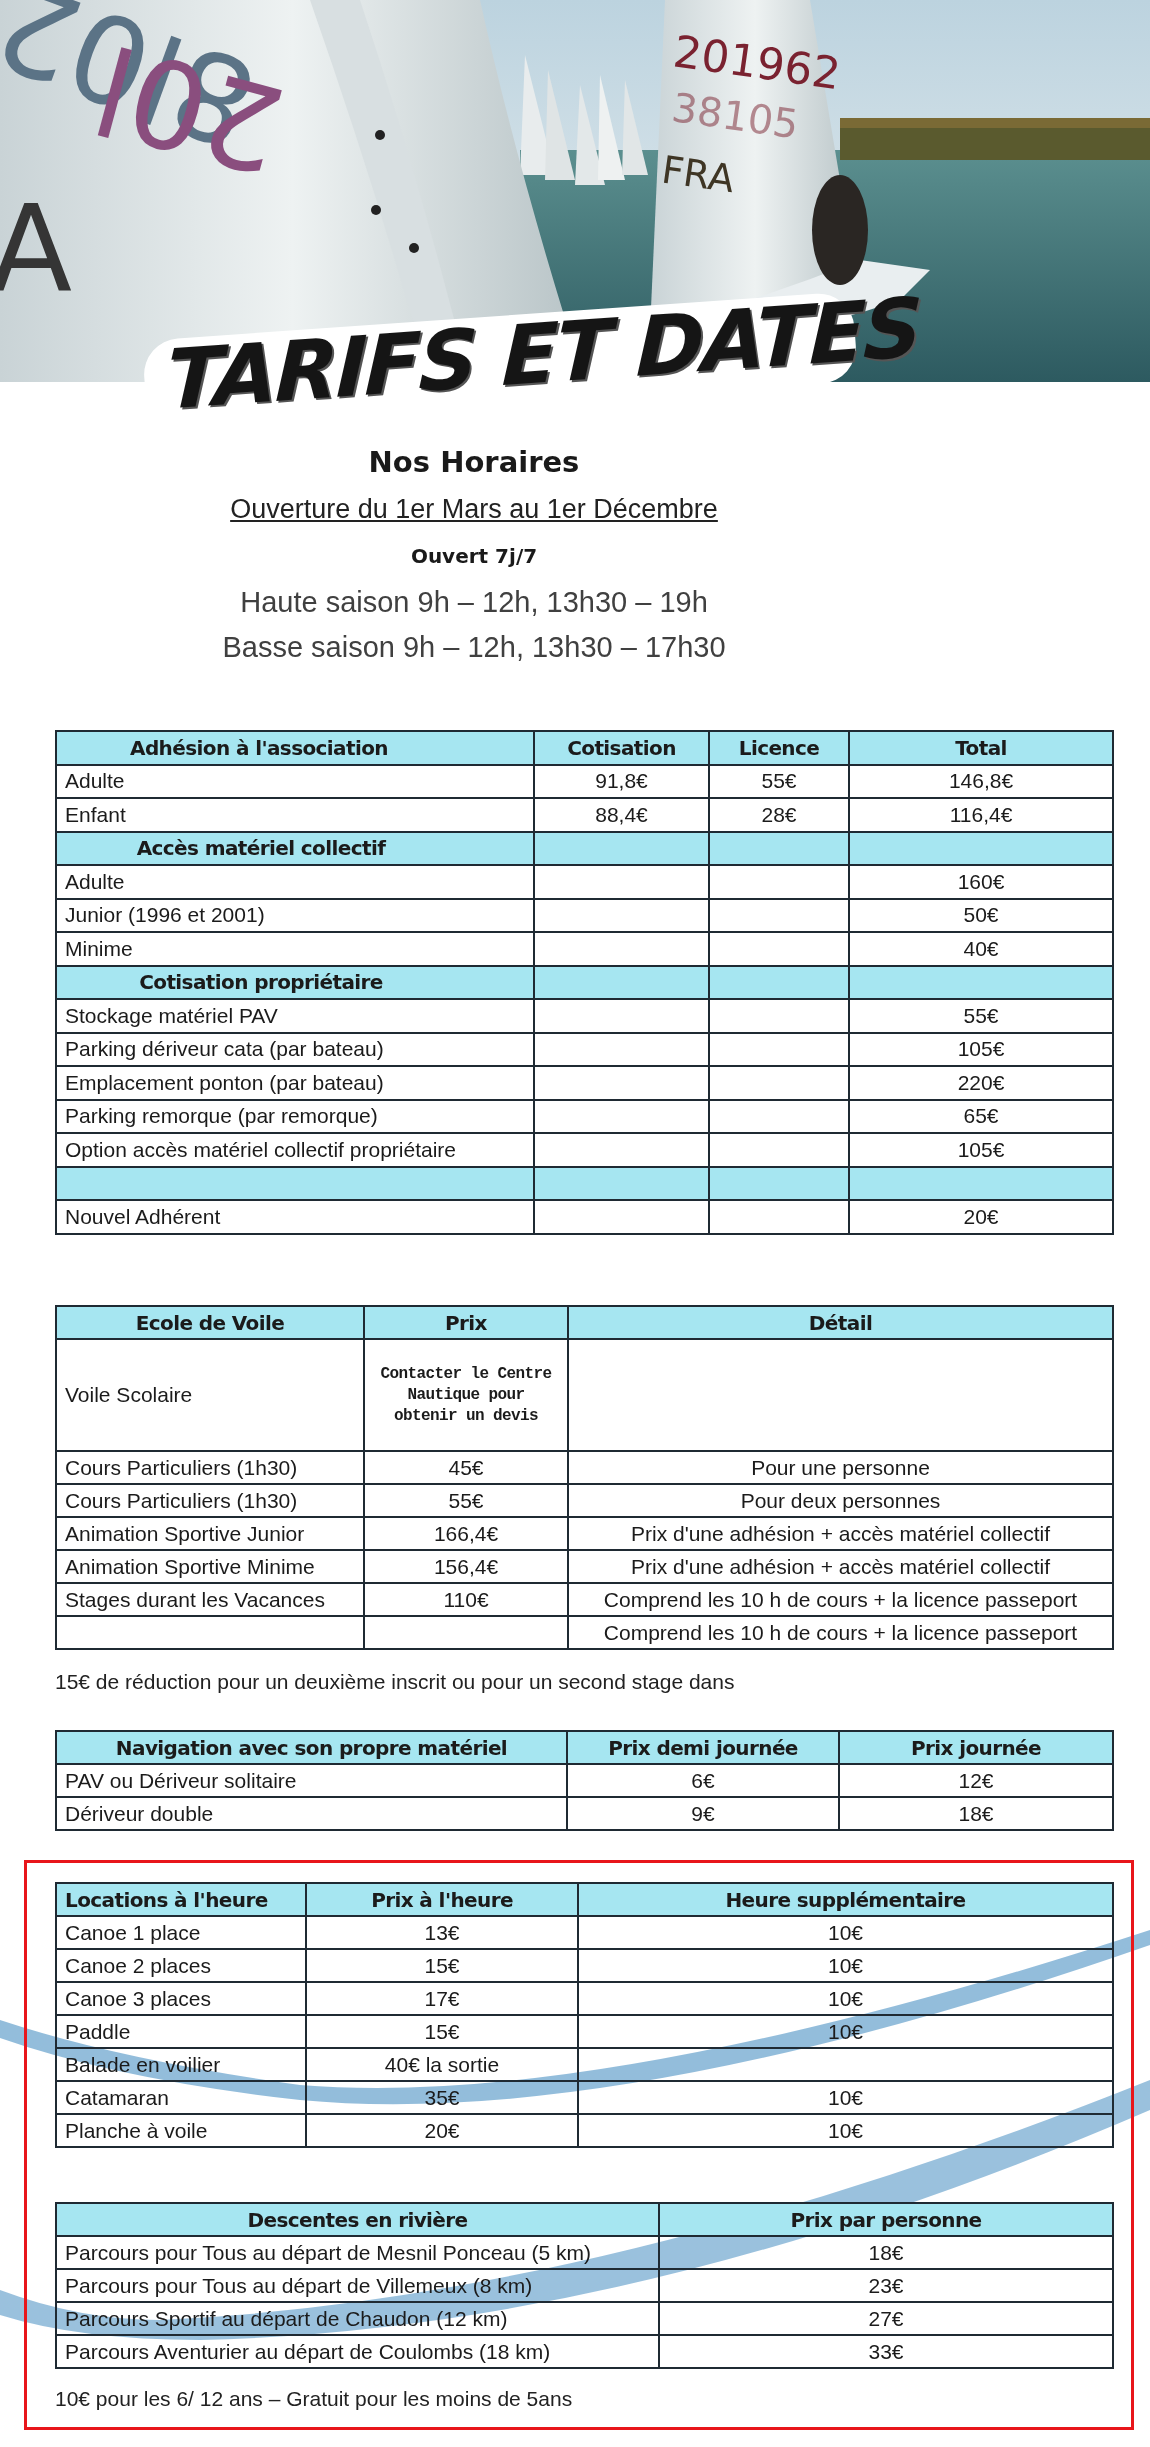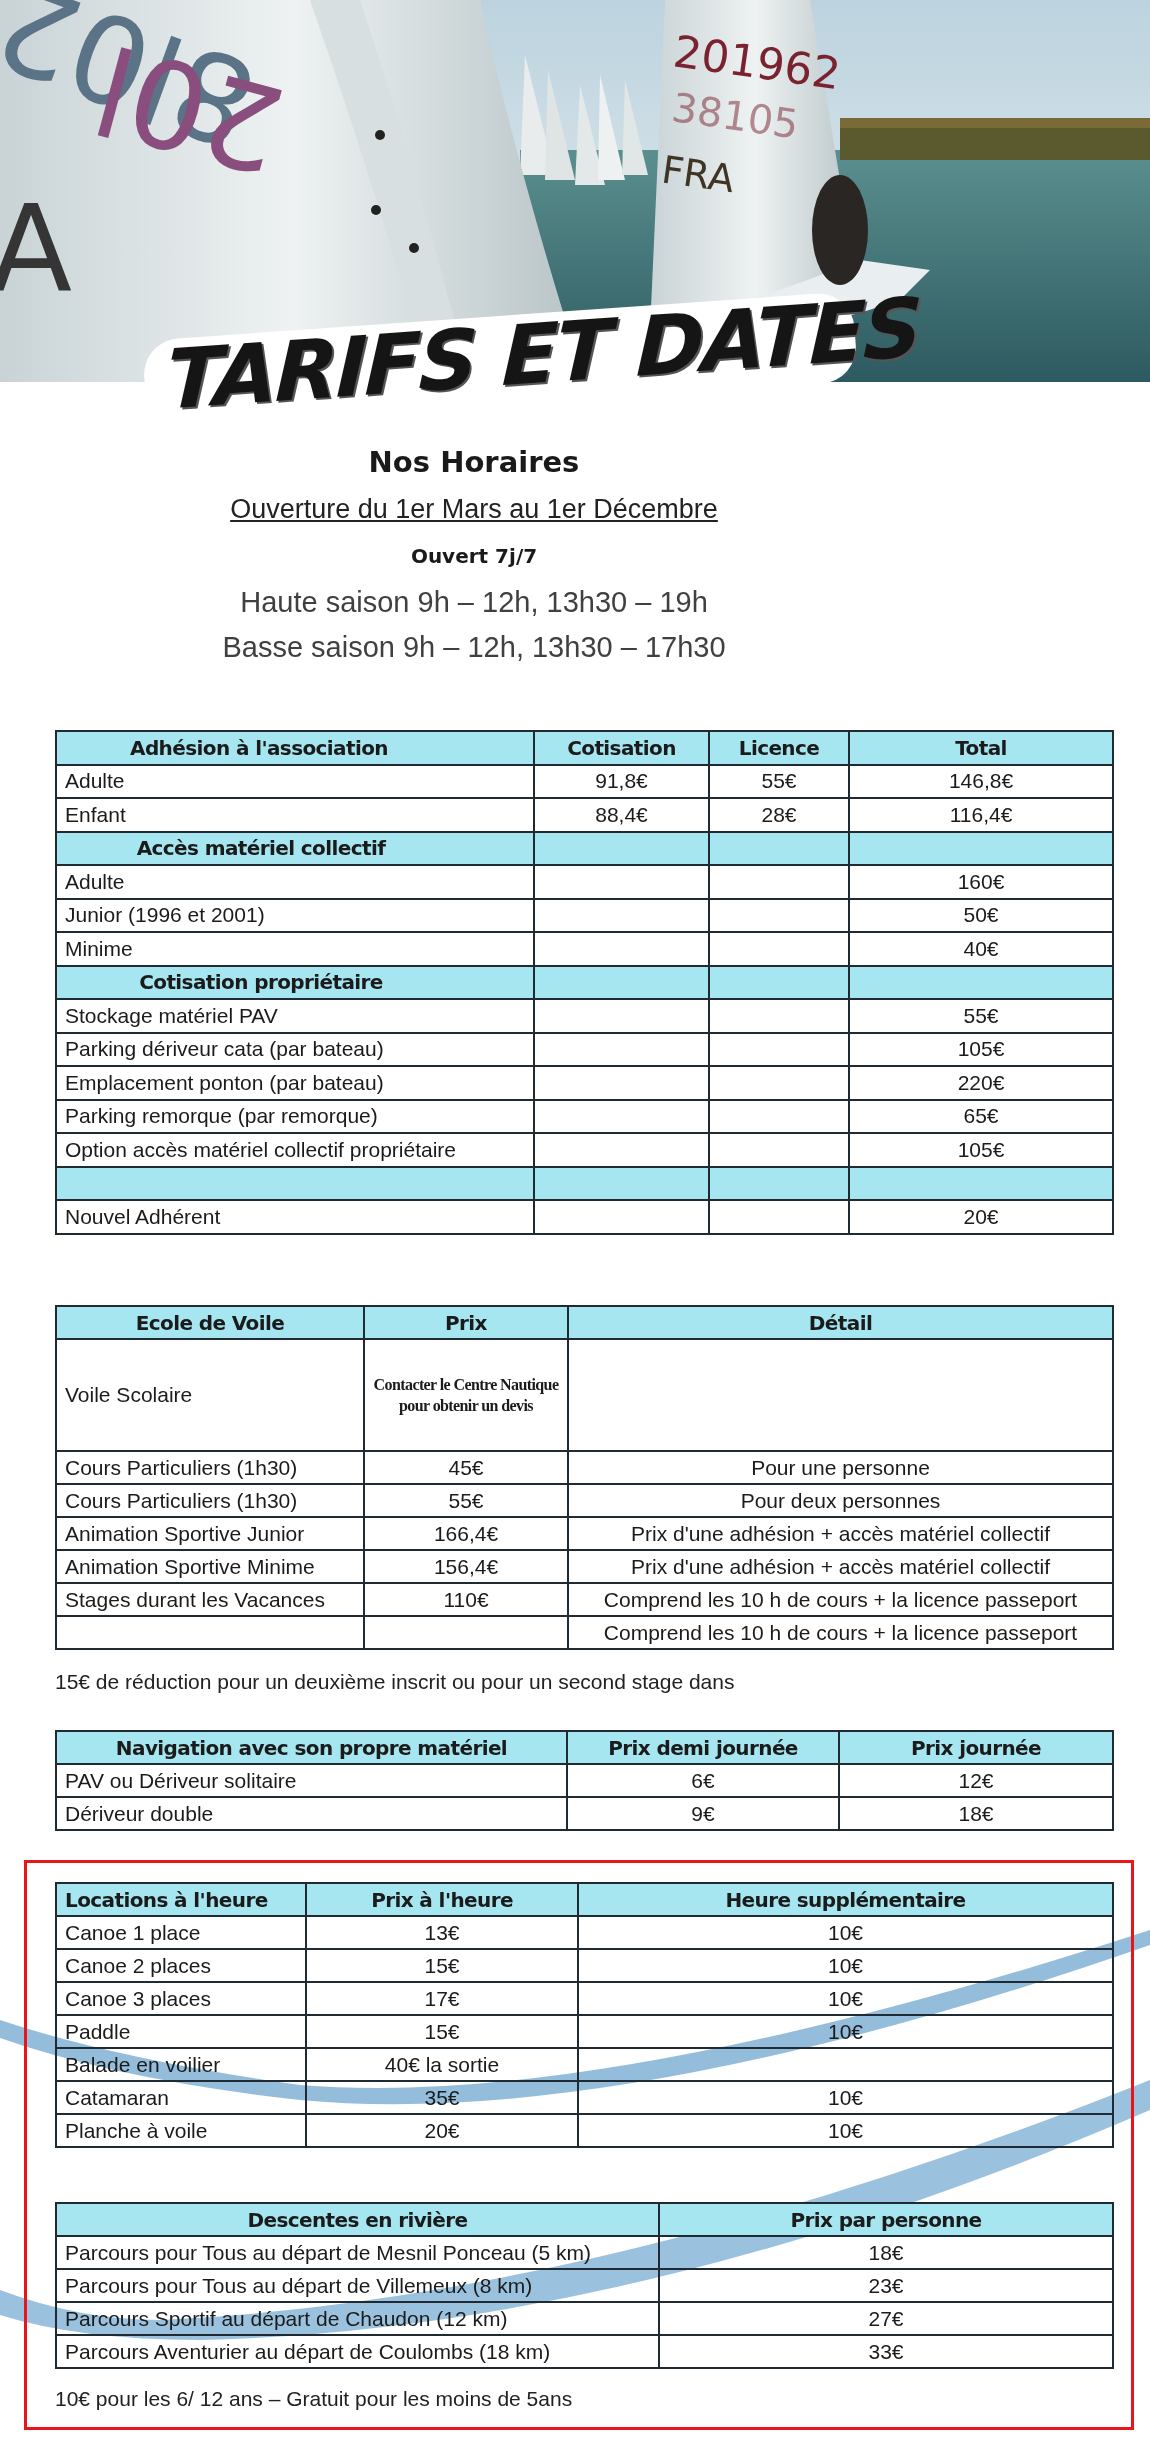--- a/index.html
+++ b/index.html
@@ -51,21 +51,21 @@
     letter-spacing: -0.6px; text-align: center;
   }
   table.t tr.sec td { background: #a6e6f1; }
   table.t tr.sec td.sec-label {
     font-family: "DejaVu Sans", sans-serif; font-weight: bold; font-size: 20px; letter-spacing: -0.6px;
     text-align: center; padding-right: 76px;
   }
   table.t td.c { text-align: center; }
   table.t td.l { text-align: left; }
   td.quote {
-    font-family: Liberation Serif, serif; font-weight: bold; font-size: 16px; line-height: 21px;
+    font-family: Liberation Mono, monospace; font-weight: bold; font-size: 16px; line-height: 21px;
     text-align: center; white-space: normal !important; letter-spacing: -0.6px;
   }
 
   #t1 { left: 55px; top: 730px; width: 1057px; }
   #t1 td, #t1 th { height: 31.5px; }
   #t2 { left: 55px; top: 1305px; width: 1057px; padding-left: 24px; }
   #t3 { left: 55px; top: 1730px; width: 1057px; }
   #t4 { left: 55px; top: 1882px; width: 1057px; }
   #t5 { left: 55px; top: 2202px; width: 1057px; }
 

